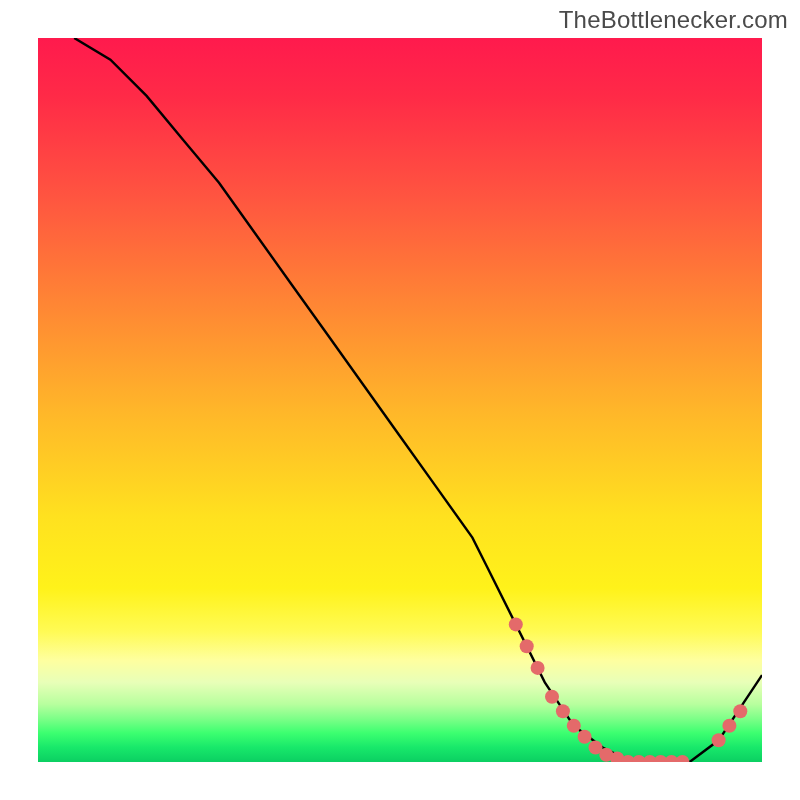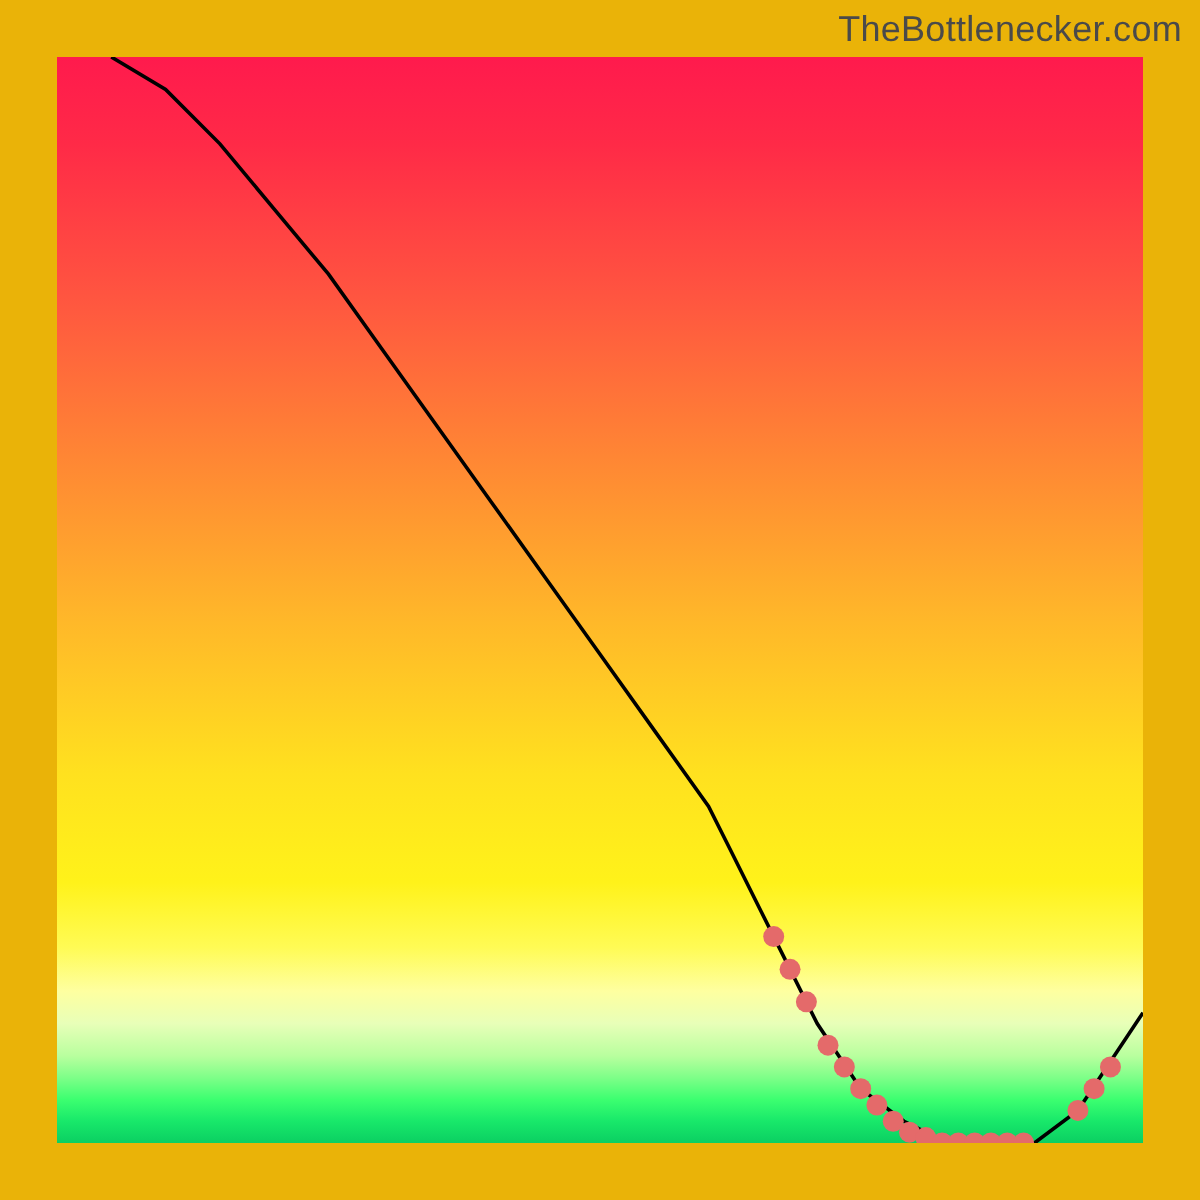--- a/index.html
+++ b/index.html
@@ -9,21 +9,21 @@
     height: 800px;
     background: #000;
     overflow: hidden;
   }
   .frame {
     position: absolute;
     left: 0;
     top: 0;
     width: 800px;
     height: 800px;
-    background: #eab308;
+    background: #ffffff;
   }
   .plot {
     position: absolute;
     left: 38px;
     top: 38px;
     width: 724px;
     height: 724px;
     background: linear-gradient(to bottom,
       #ff1a4d 0%,
       #ff2a47 8%,

